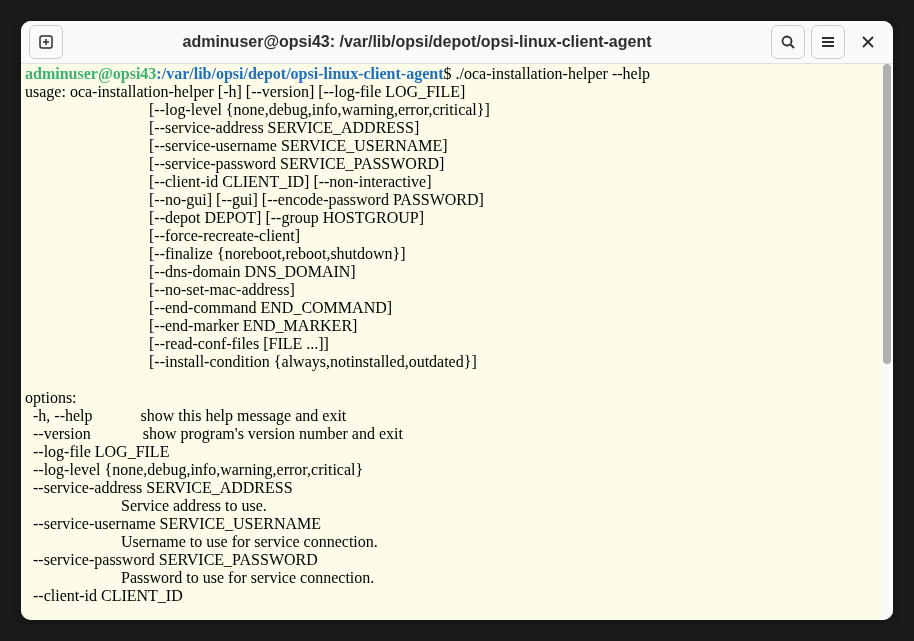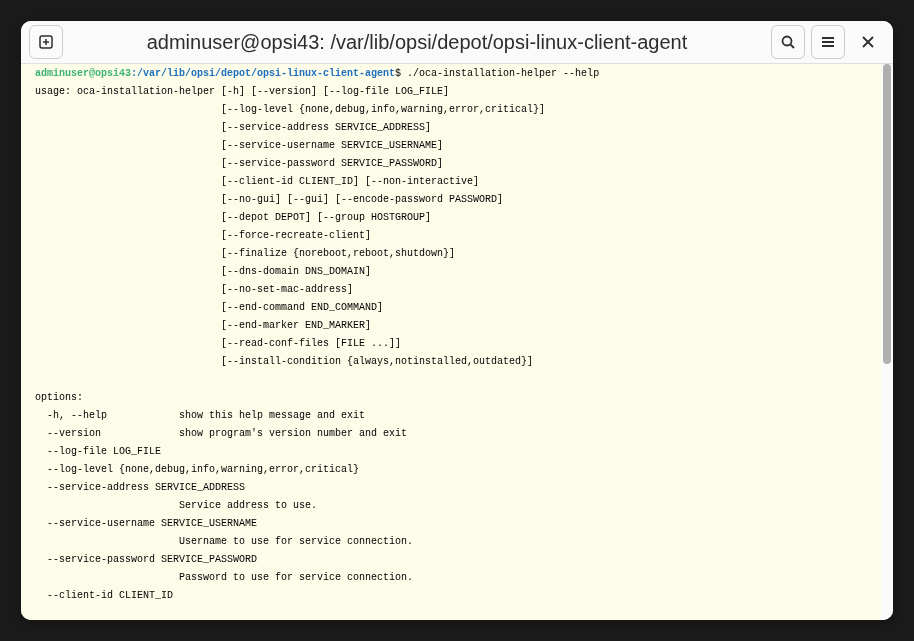--- a/index.html
+++ b/index.html
@@ -30,22 +30,22 @@
       padding: 0 8px;
       border-bottom: 1px solid #e0e0e0;
     }
     .titlebar-left {
       display: flex;
       gap: 4px;
     }
     .titlebar-center {
       flex: 1;
       text-align: center;
-      font-size: 20px;
-      font-weight: 400;
+      font-size: 16px;
+      font-weight: 700;
       color: #2e2e2e;
     }
     .titlebar-right {
       display: flex;
       gap: 6px;
       align-items: center;
     }
     .icon-btn {
       width: 34px;
       height: 34px;
@@ -70,27 +70,27 @@
       color: #2e2e2e;
     }
     .terminal-area {
       flex: 1;
       display: flex;
       overflow: hidden;
     }
     .terminal {
       flex: 1;
       background: #fdfce9;
-      font-family: Liberation Mono, monospace;
-      font-size: 10px;
+      font-family: Liberation Serif, serif;
+      font-size: 16px;
       line-height: 18px;
       color: #000;
       white-space: pre;
       overflow: hidden;
-      padding: 1px 0 0 14px;
+      padding: 1px 0 0 4px;
     }
     .prompt-user {
       color: #3cb371;
       font-weight: bold;
     }
     .prompt-path {
       color: #1e70bf;
       font-weight: bold;
     }
     .prompt-dollar {

